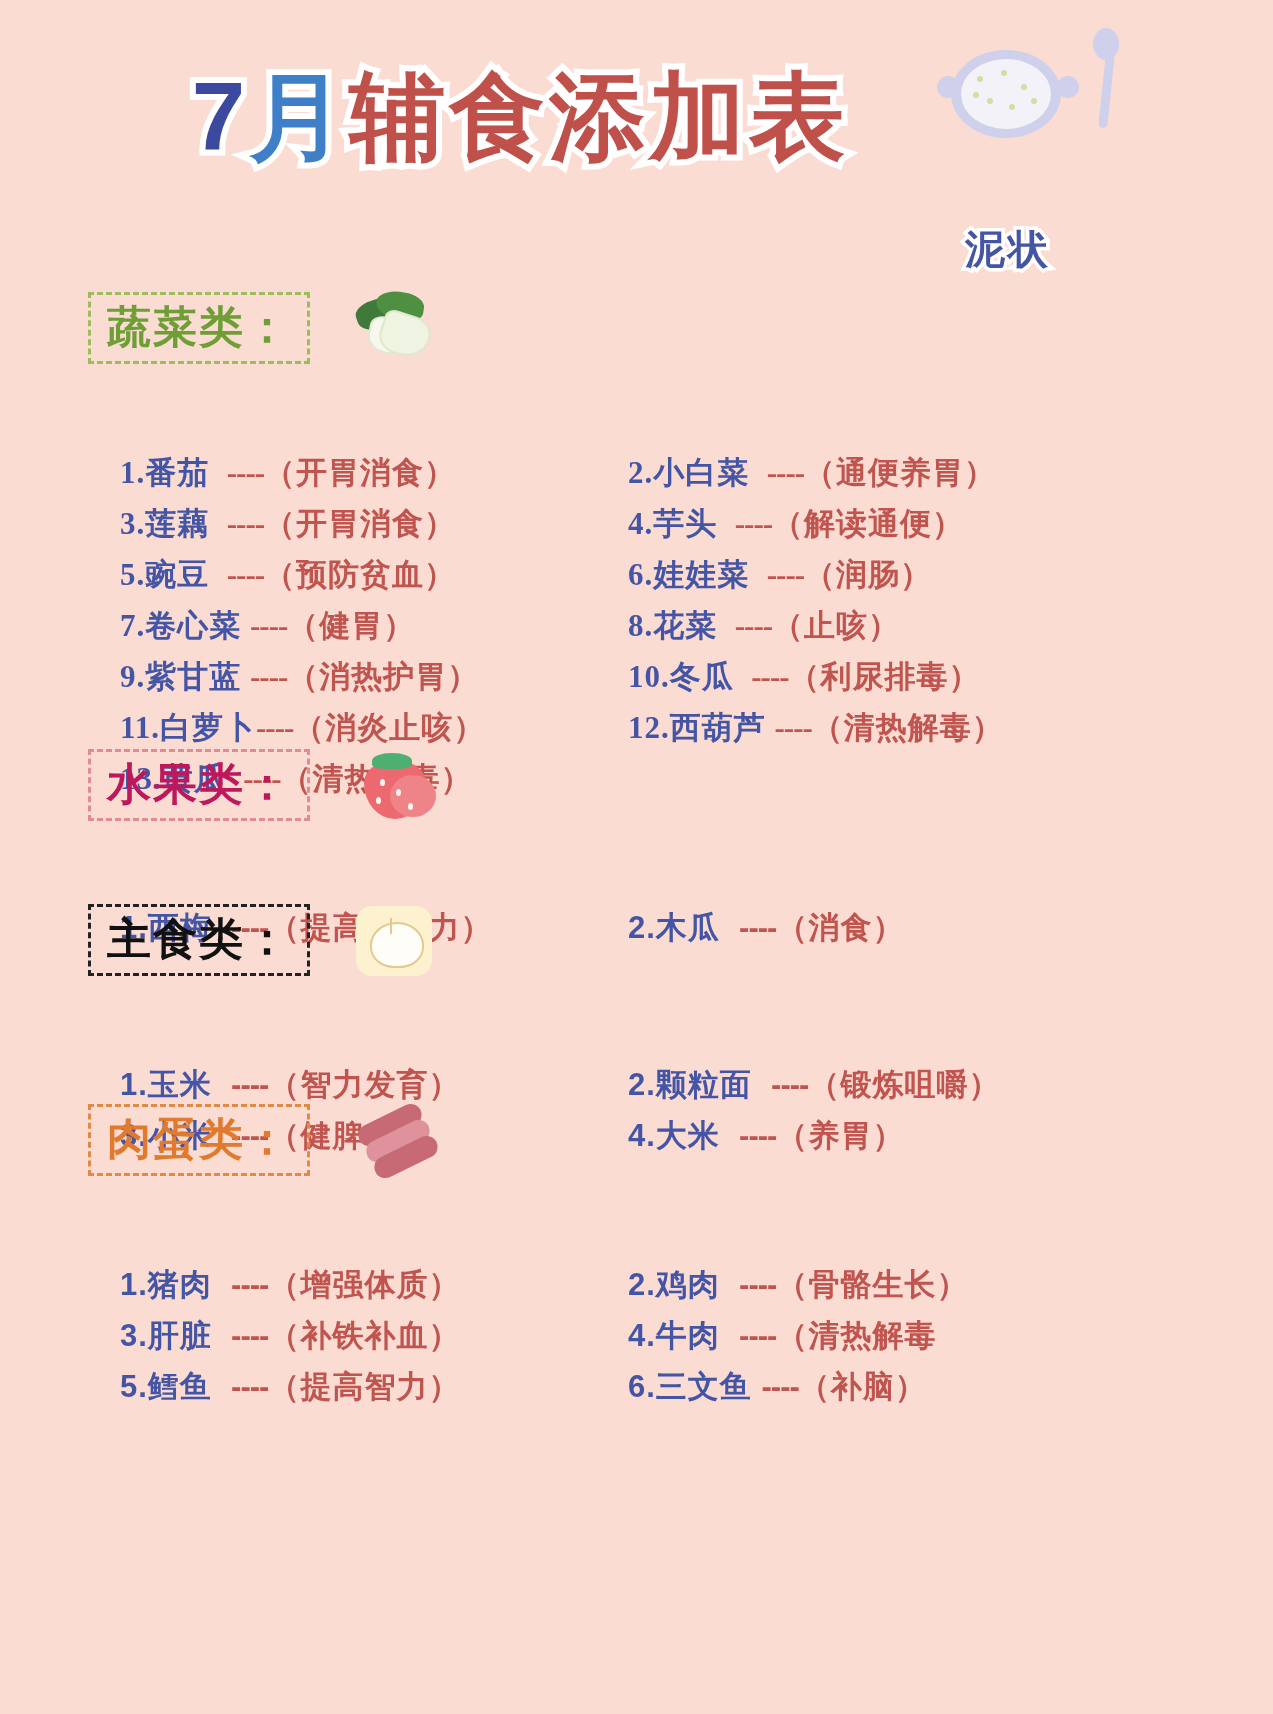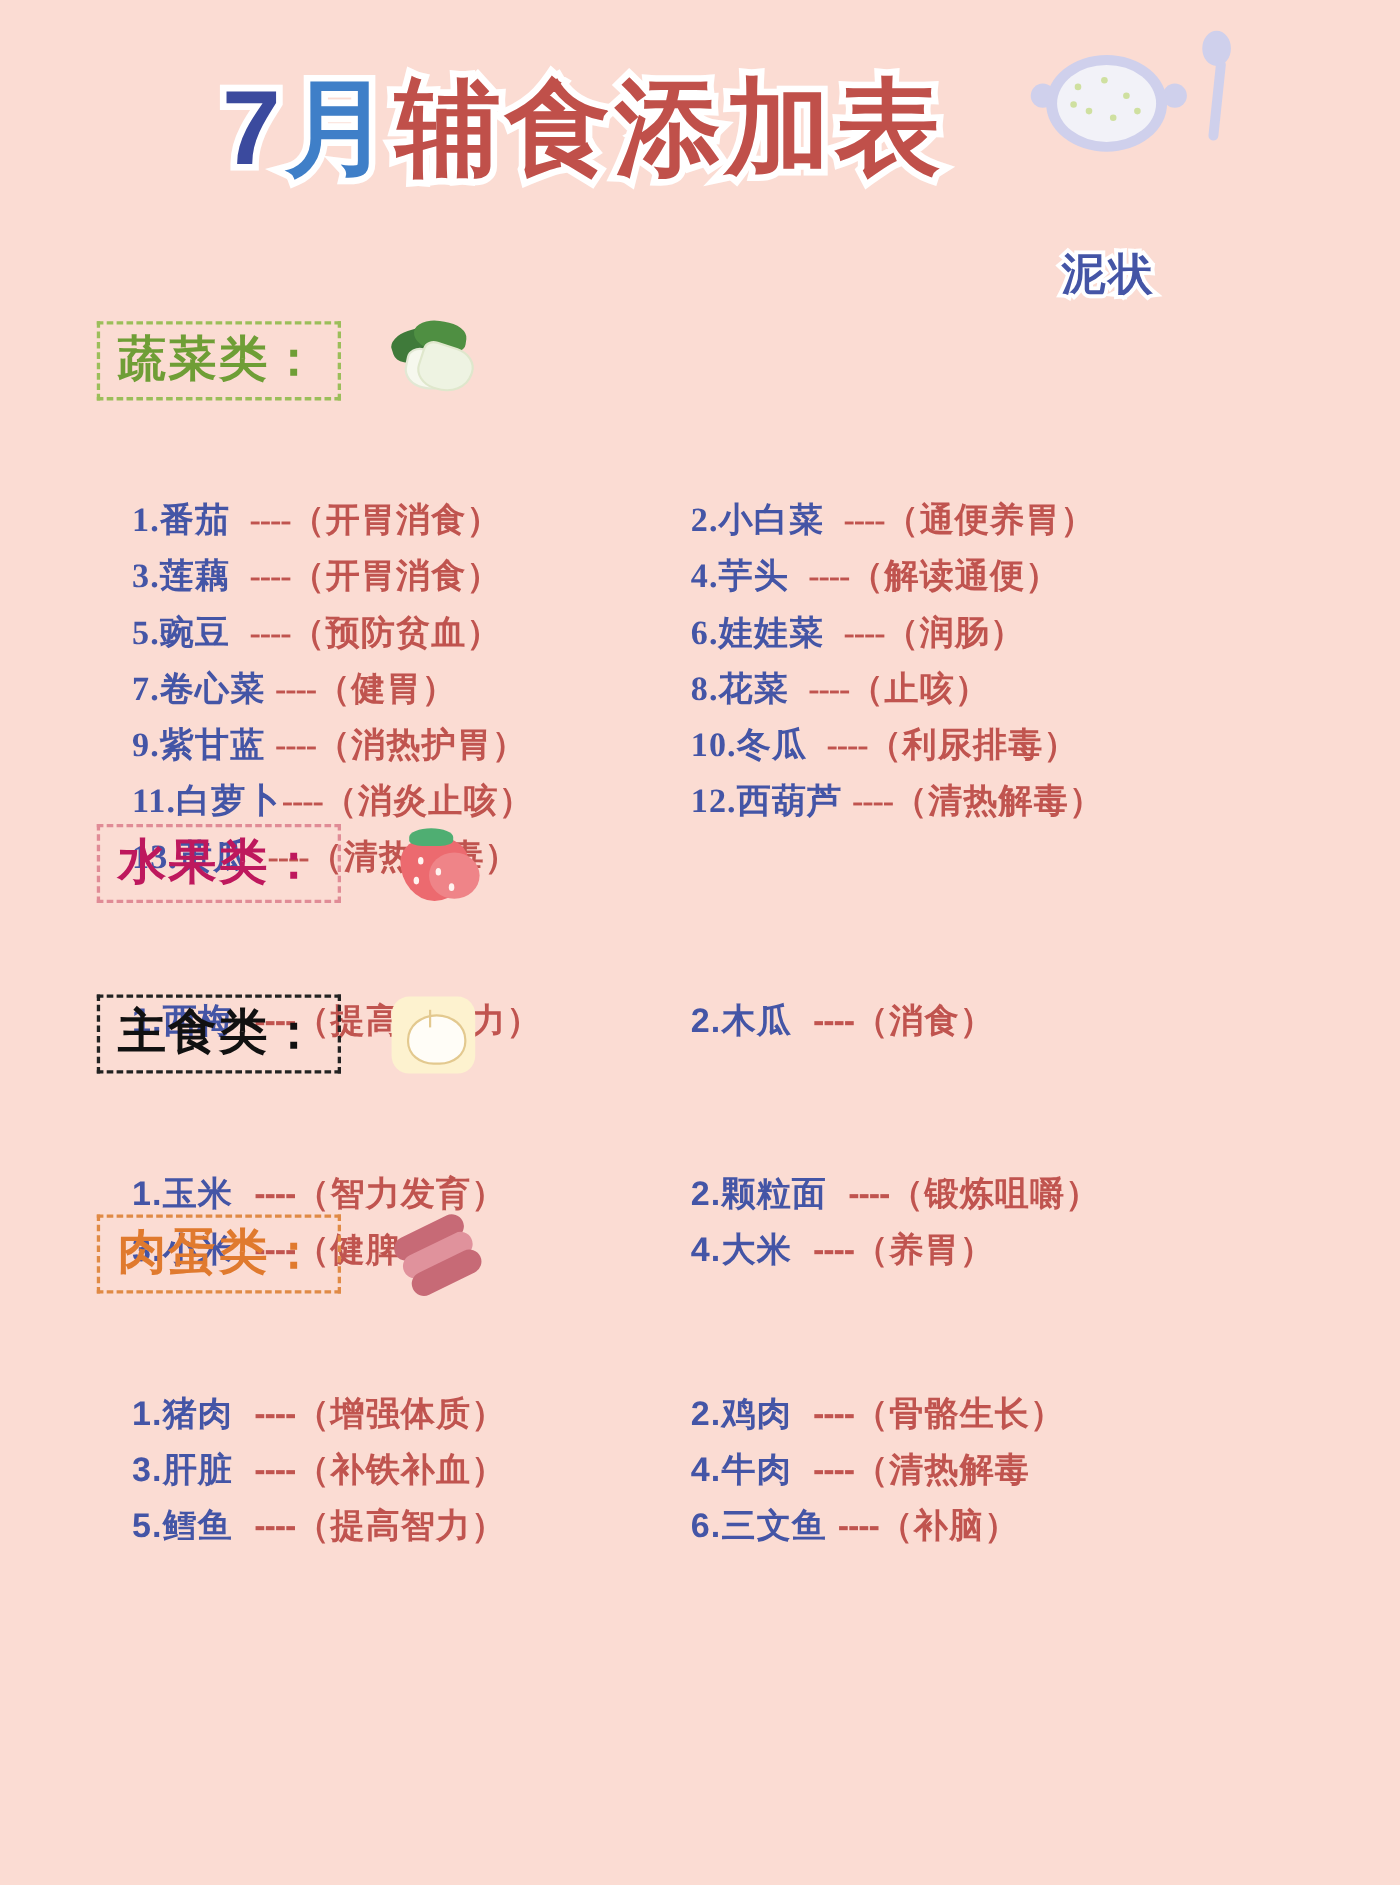--- a/index.html
+++ b/index.html
@@ -12,21 +12,21 @@
     background: #fbdcd3;
     font-family: "Liberation Sans", "DejaVu Sans", sans-serif;
     position: relative;
     overflow: hidden;
   }
 
   
   .title-wrap {
     position: absolute;
     top: 62px;
-    left: 16px;
+    left: 6px;
     width: 1029px;
     text-align: center;
   }
   .title {
     display: inline-block;
     font-size: 96px;
     font-weight: bold;
     letter-spacing: 4px;
     line-height: 1.15;
     color: #3b4a9e;

